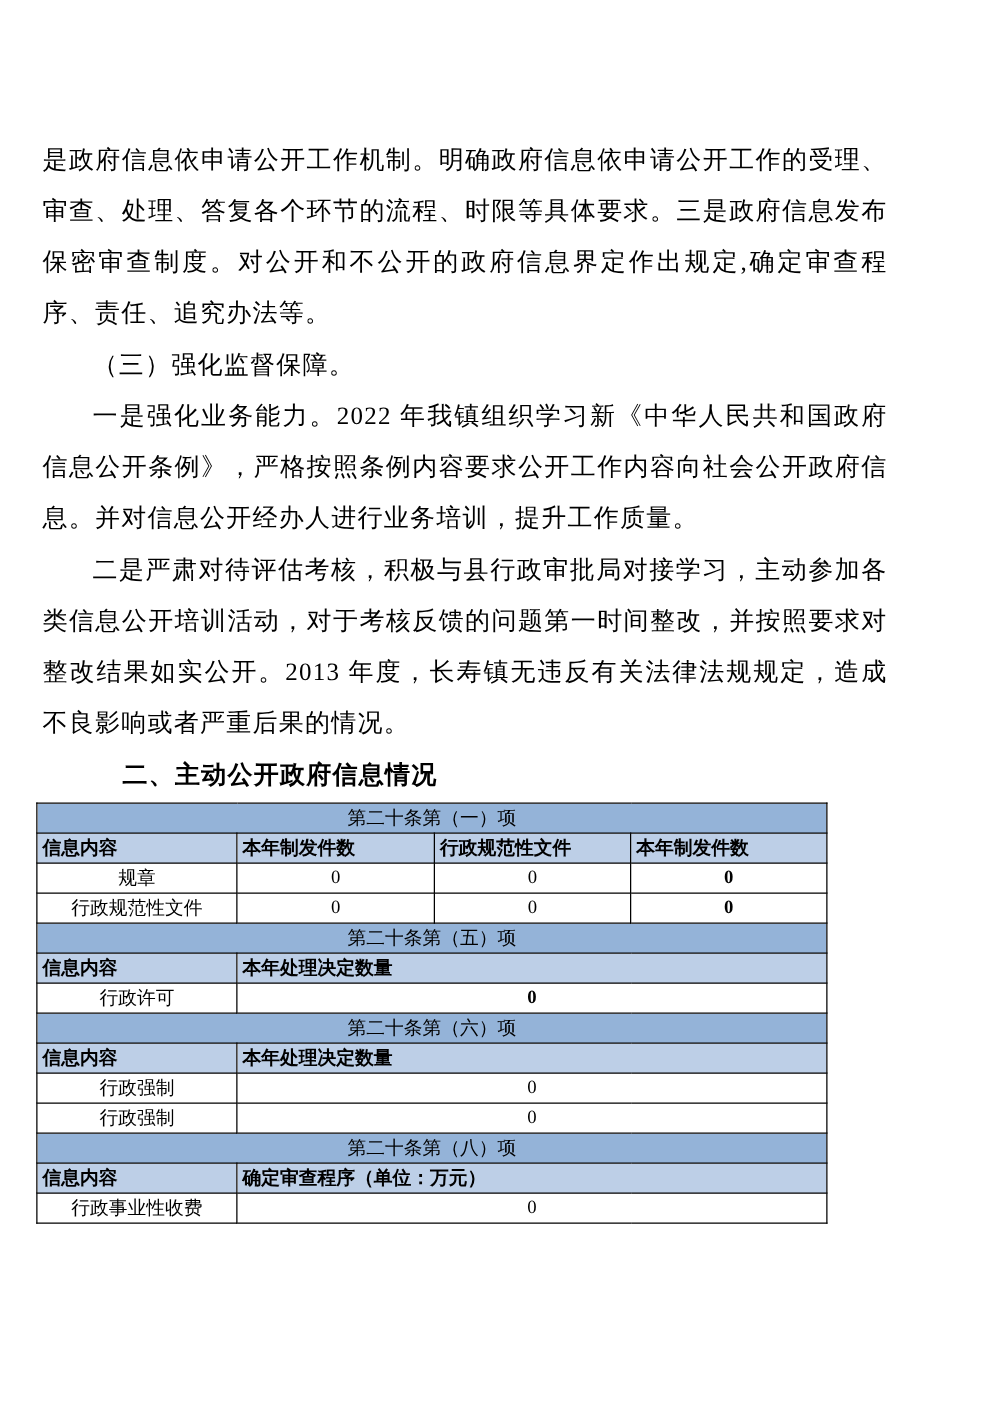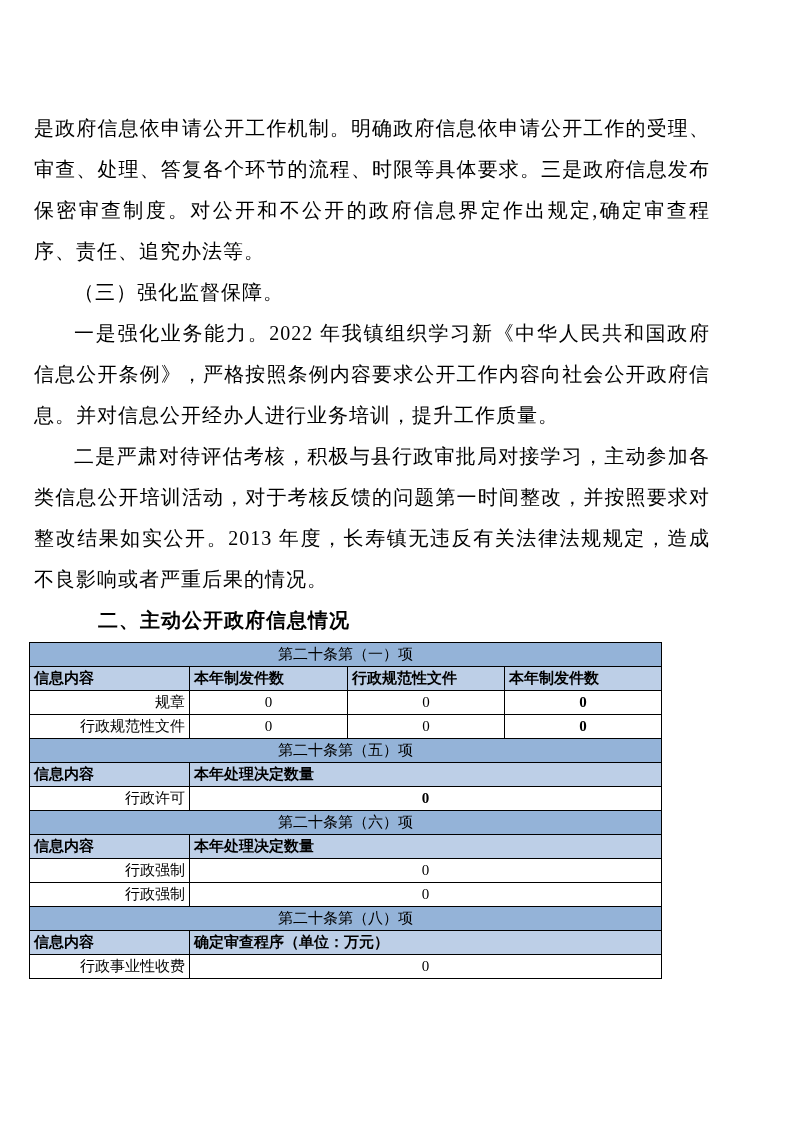--- a/index.html
+++ b/index.html
@@ -54,21 +54,21 @@
   td.sec-title {
     background: var(--sec-bg, #94B3D8);
     text-align: center;
     margin-left: 20px;
   }
   td.col-head {
     background: var(--head-bg, #BDCFE7);
     text-align: left;
     font-weight: bold;
   }
-  td.row-label { text-align: right; padding-left: 7px; }
+  td.row-label { text-align: center; padding-left: 7px; }
   td.val { text-align: center; }
   td.val.bold { font-weight: bold; }
 </style>
 </head>
 <body>
 
 <div class="page">
   <div class="content">
 
     <p class="para">是政府信息依申请公开工作机制。明确政府信息依申请公开工作的受理、审查、处理、答复各个环节的流程、时限等具体要求。三是政府信息发布保密审查制度。对公开和不公开的政府信息界定作出规定,确定审查程序、责任、追究办法等。</p>

